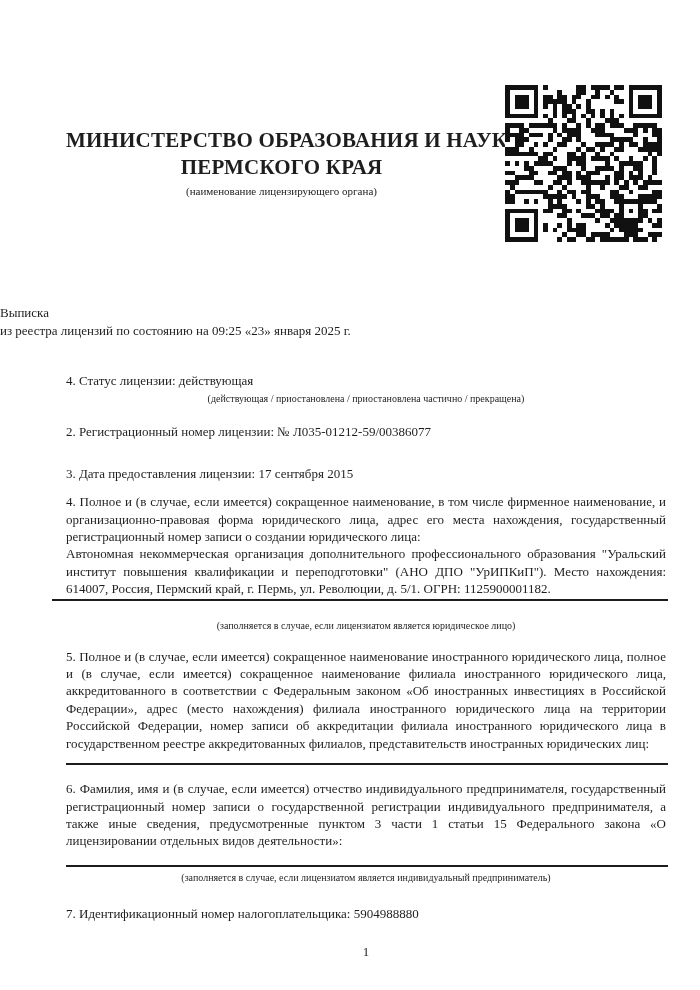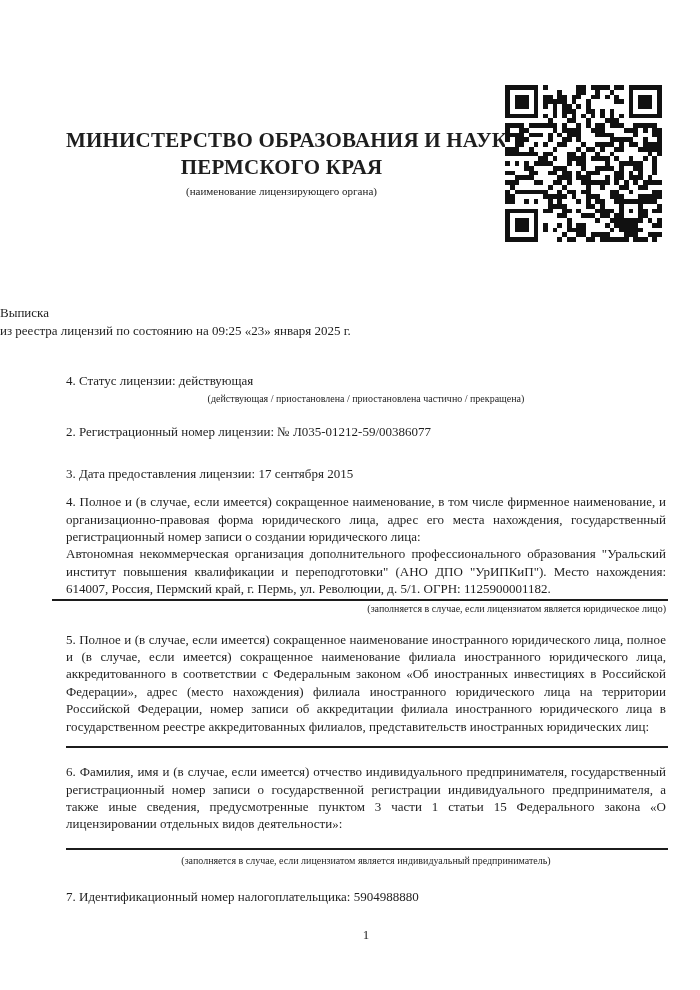--- a/index.html
+++ b/index.html
@@ -36,21 +36,21 @@
   .caption-status{ margin-top: 3px; }
   .item-reg      { margin-top: 18px; }
   .item-date     { margin-top: 24px; }
   .item-legal    { margin-top: 11px; }
   .rule {
     border-top: 2px solid #1c1c1c;
     margin: 1px -2px 0 0;
     height: 0;
   }
   .rule-legal { margin-left: -14px; }
-  .caption-legal { margin-top: 1px; text-align: right; }
+  .caption-legal { margin-top: 18px; }
   .item-foreign { margin-top: 16px; }
   .spacer-foreign { height: 10px; }
   .caption-foreign { margin-top: 5px; }
   .item-entre { margin-top: 15px; }
   .spacer-entre { height: 14px; }
   .caption-entre { margin-top: 4px; }
   .item-inn { margin-top: 21px; }
   .page-number { margin-top: 21px; text-align: center; font-size: 13px; line-height: 17px; }
 </style>
 </head>

